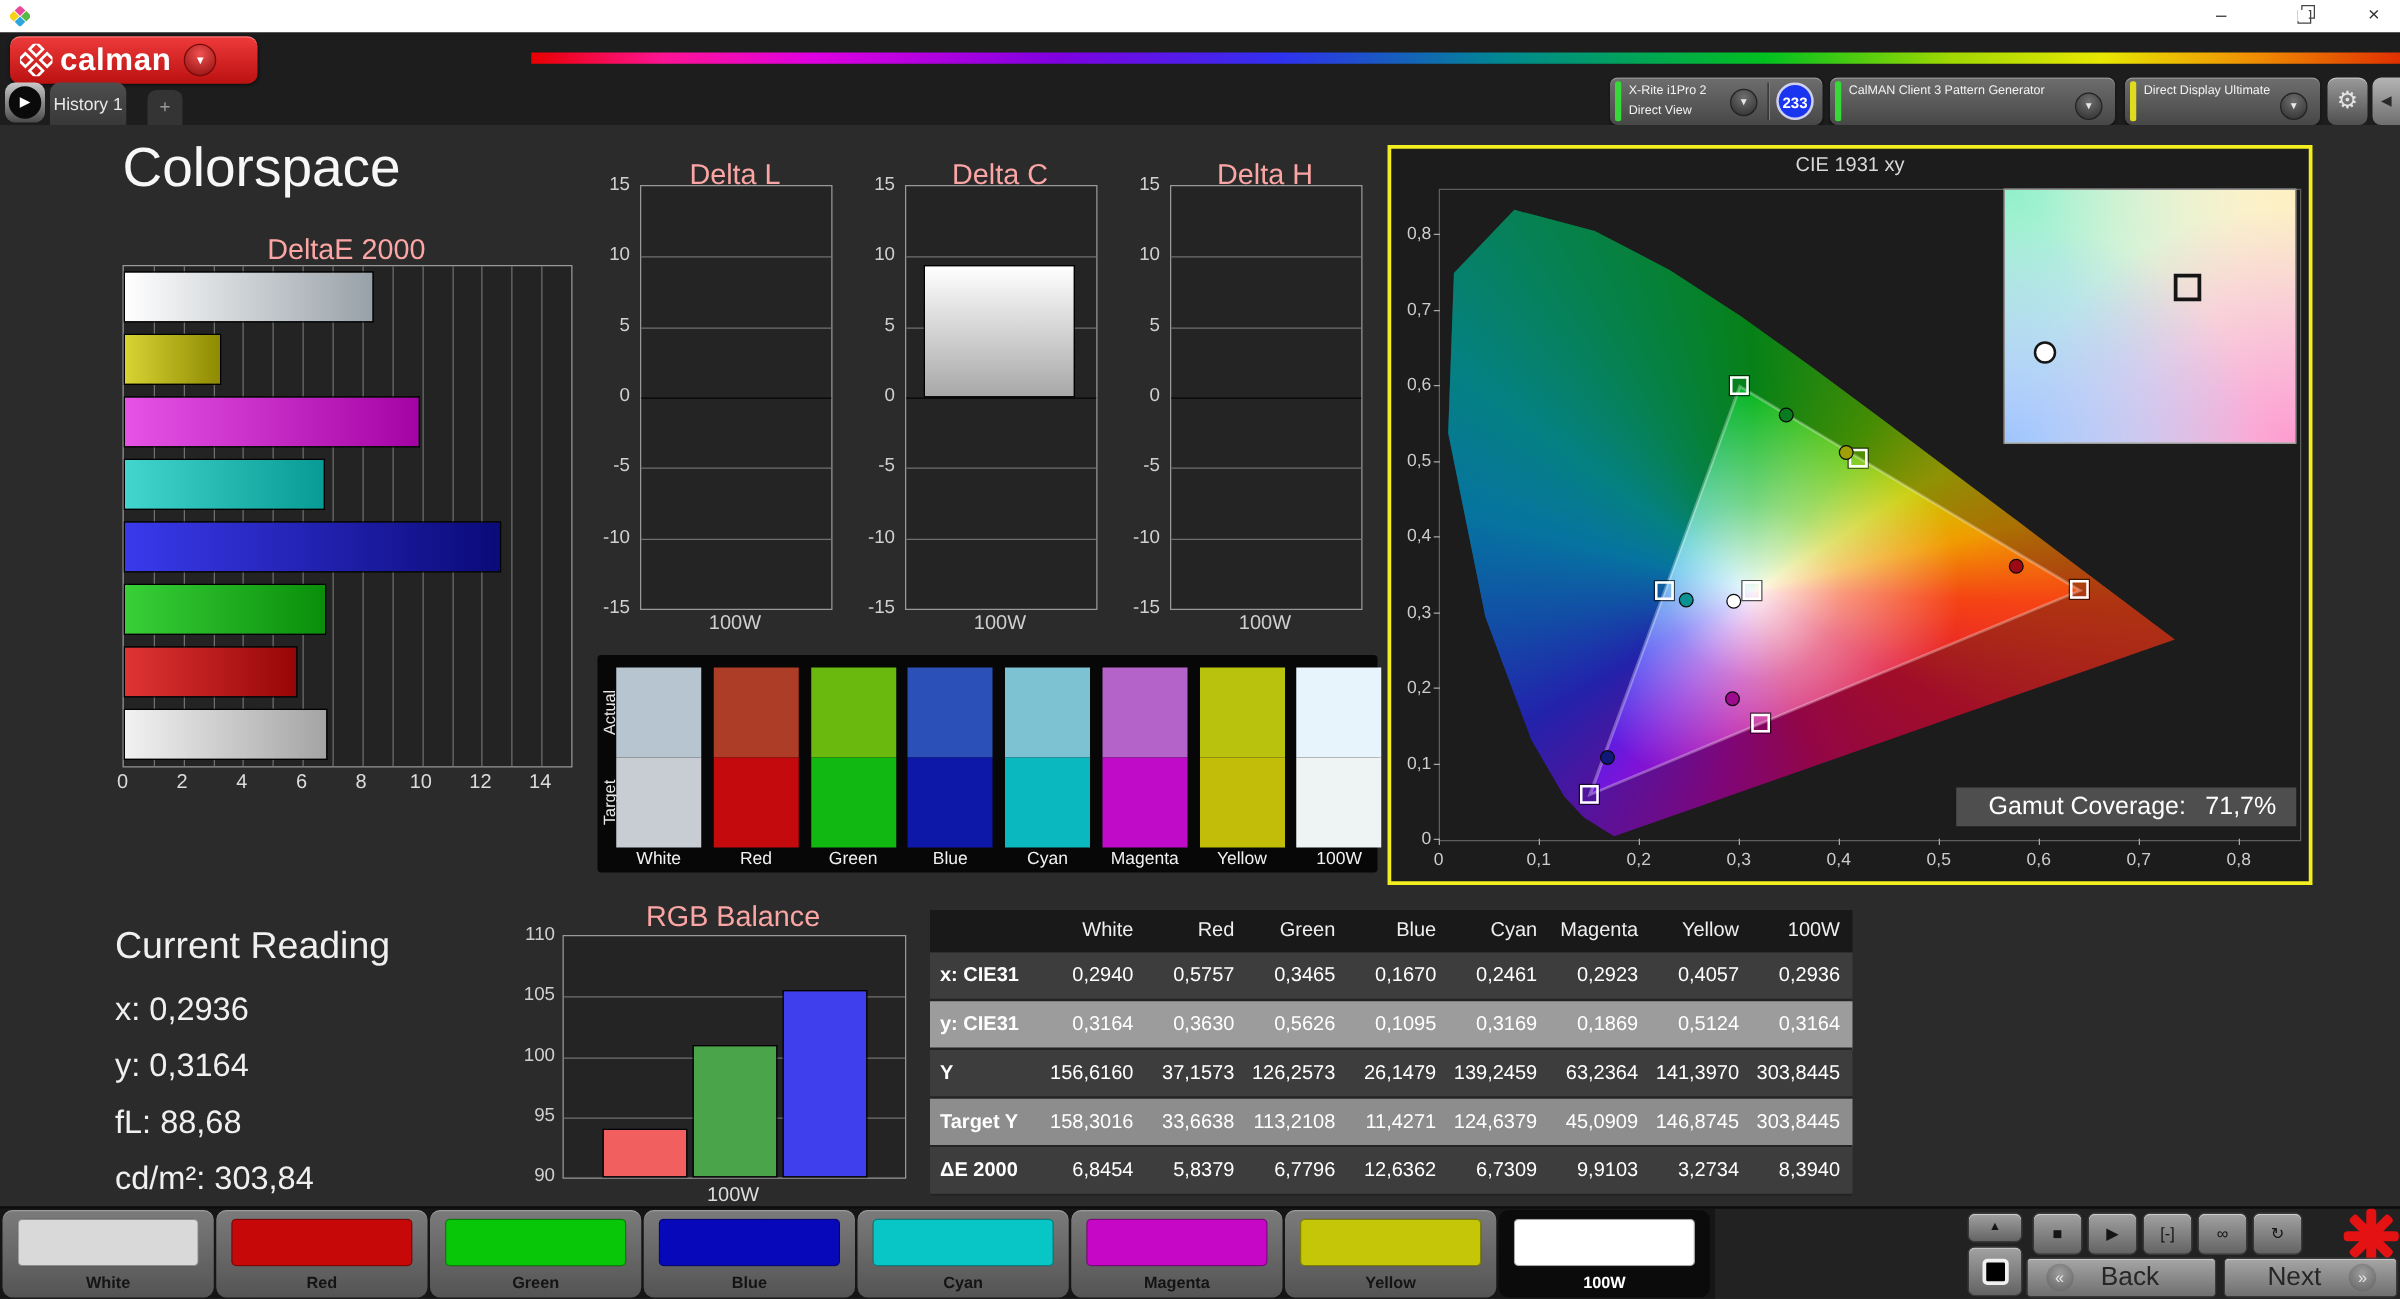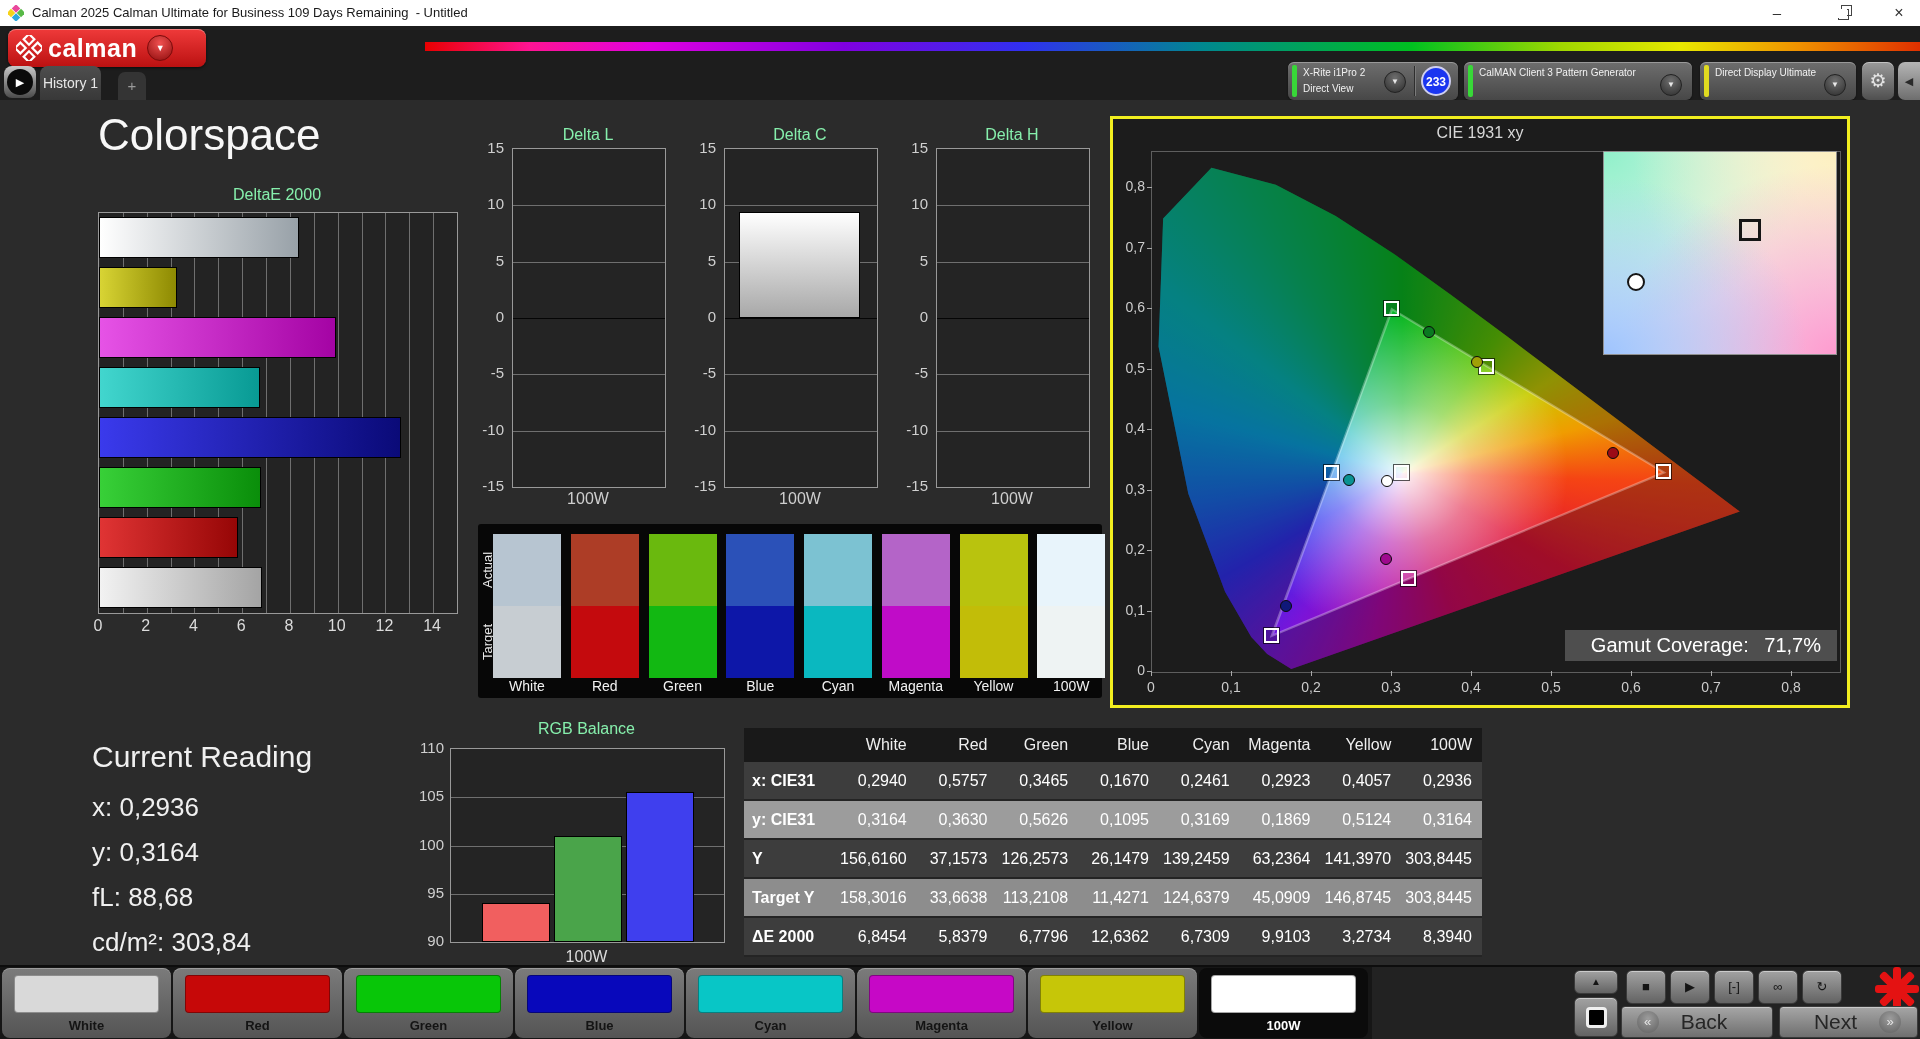--- a/index.html
+++ b/index.html
@@ -50,21 +50,21 @@
   #dd-display{left:1700px;width:156px;}
   #dd-display .chev{right:10px;top:12px;}
   #gear-btn{position:absolute;left:1862px;top:36px;width:32px;height:38px;border-radius:7px;
       background:linear-gradient(180deg,#9a9a9a,#4f4f4f);color:#e4e4e4;font-size:19px;text-align:center;line-height:38px;box-shadow:inset 0 1px 0 rgba(255,255,255,.4);}
   #collapse-btn{position:absolute;left:1898px;top:36px;width:22px;height:38px;border-radius:7px 0 0 7px;
       background:linear-gradient(180deg,#b5b5b5,#6e6e6e);color:#2a2a2a;font-size:11px;text-align:center;line-height:38px;}
 
   
   #main{position:absolute;left:0;top:100px;width:1920px;height:865px;background:#2b2b2b;}
   #page-title{position:absolute;left:98px;top:10px;font-size:44px;color:#f7f7f7;}
-  .chart-title{position:absolute;font-size:16px;color:#86efac;text-align:center;}
+  .chart-title{position:absolute;font-size:23px;color:#fca5a5;text-align:center;}
   #deltae-title{left:98px;top:86px;width:358px;}
   #deltae-plot{position:absolute;left:98px;top:112px;width:358px;height:400px;background:#232323;border:1px solid #999;}
   .vgrid{position:absolute;top:0;bottom:0;width:1px;background:#6f6f6f;}
   .bar-slot{position:absolute;left:0;width:100%;height:12.5%;}
   .hbar{position:absolute;left:0;top:4px;height:41px;border:1px solid #000;box-sizing:border-box;}
   #deltae-xlabels{position:absolute;left:98px;top:517px;width:358px;height:18px;}
   .xlab{position:absolute;width:22px;text-align:center;font-size:16px;color:#dcdcdc;}
 
   .mini-plot{position:absolute;top:48px;width:152px;height:338px;background:#242424;border:1px solid #999;}
   .hgrid{position:absolute;left:0;right:0;height:1px;background:#6f6f6f;}
@@ -158,21 +158,20 @@
 </head>
 <body>
 
 <div id="titlebar">
   <svg id="app-icon" viewBox="0 0 16 16">
     <rect x="5" y="0.5" width="6" height="6" transform="rotate(45 8 3.5)" fill="#e9489b"></rect>
     <rect x="10" y="5" width="6" height="6" transform="rotate(45 13 8)" fill="#58b947"></rect>
     <rect x="5" y="9.5" width="6" height="6" transform="rotate(45 8 12.5)" fill="#2ba7de"></rect>
     <rect x="0" y="5" width="6" height="6" transform="rotate(45 3 8)" fill="#f5d21a"></rect>
   </svg>
-  <span id="window-title">Calman 2025 Calman Ultimate for Business 109 Days Remaining  - Untitled</span>
   <div class="winbtn" id="btn-min"><span>–</span></div>
   <div class="winbtn" id="btn-restore"><span id="restore-glyph"></span></div>
   <div class="winbtn" id="btn-close"><span>×</span></div>
 </div>
 
 <div id="header">
   <div id="logo">
     <svg width="26" height="26" viewBox="0 0 24 24">
       <rect x="8.5" y="0.5" width="7" height="7" transform="rotate(45 12 4)" fill="none" stroke="#fff" stroke-width="2"></rect>
       <rect x="0.5" y="8.5" width="7" height="7" transform="rotate(45 4 12)" fill="none" stroke="#fff" stroke-width="2"></rect>

